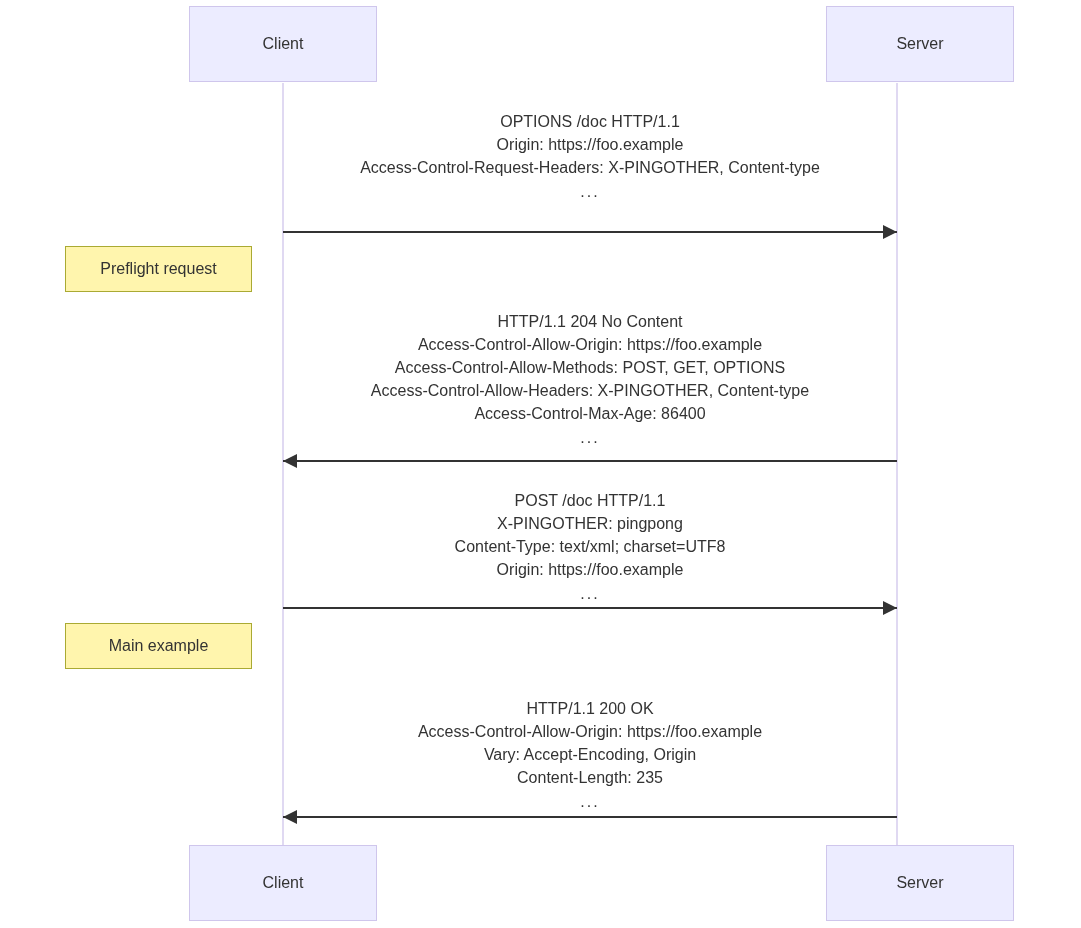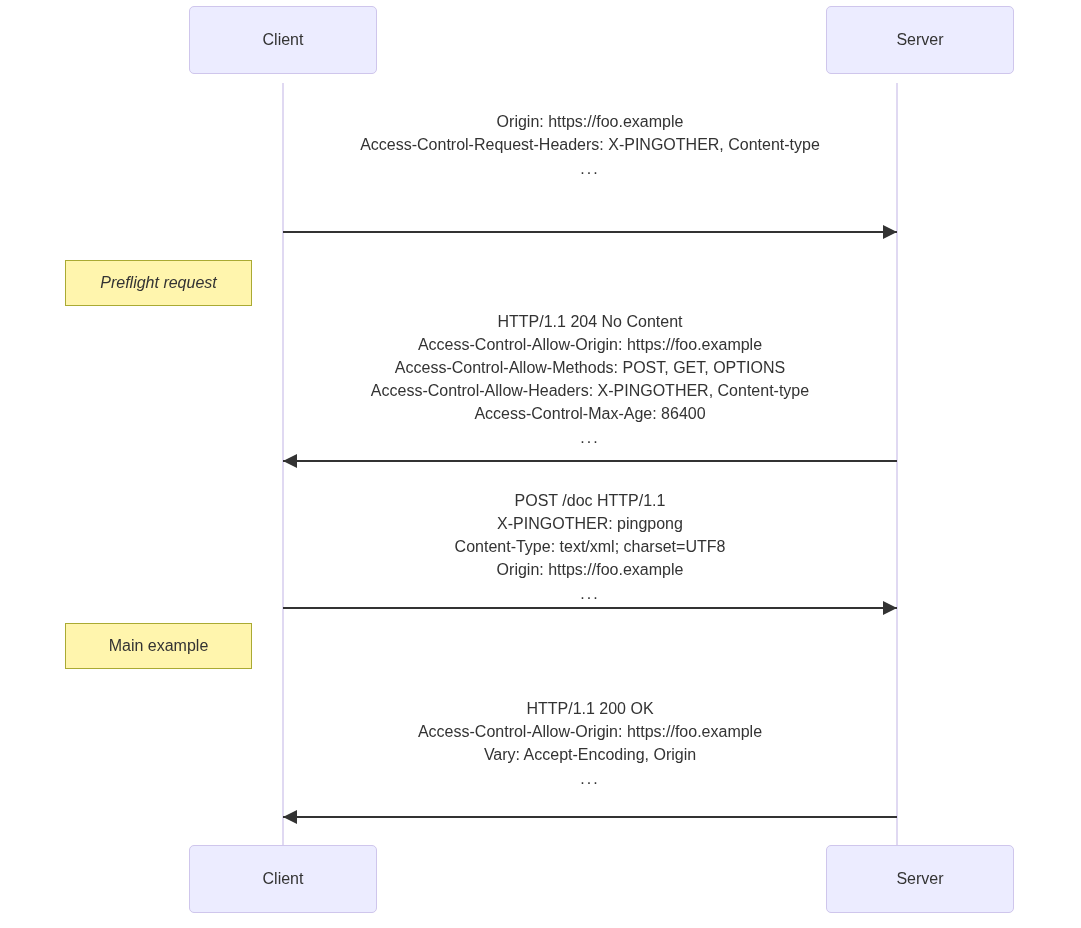--- a/index.html
+++ b/index.html
@@ -7,24 +7,24 @@
     position:relative;
     width:1081px;height:928px;
     background:#ffffff;
     font-family:"Liberation Sans","DejaVu Sans",sans-serif;
     color:#333333;
     overflow:hidden;
   }
   
   .actor{
     position:absolute;
-    width:188px;height:68px;
+    width:188px;height:76px;
     background:var(--actor-fill,#ECECFF);
     border:1px solid var(--actor-border,#CFC6EC);
-    border-radius:5px;
+    border-radius:0;
     display:flex;align-items:center;justify-content:center;
     font-size:16px;
     box-sizing:border-box;
     z-index:2;
   }
   .actor.client{left:189px;}
   .actor.server{left:826px;}
   .actor.top{top:6px;}
   .actor.bottom{top:845px;}
   
@@ -82,39 +82,40 @@
   .note{
     position:absolute;
     left:65px;width:187px;height:46px;
     background:var(--note-fill,#FFF5AD);
     border:1px solid var(--note-border,#AAAA33);
     display:flex;align-items:center;justify-content:center;
     font-size:16px;
     box-sizing:border-box;
     z-index:3;
   }
-  .note.preflight{top:260px;font-style:italic;}
+  .note.preflight{top:246px;}
   .note.main{top:623px;}
 </style>
 </head>
 <body>
 
 <div class="canvas">
 
   <div class="lifeline client"></div>
   <div class="lifeline server"></div>
 
   <div class="actor client top">
     <span>Client</span>
   </div>
   <div class="actor server top">
     <span>Server</span>
   </div>
 
   <div class="msg m1">
+    <div class="line">OPTIONS /doc HTTP/1.1</div>
     <div class="line">Origin: https://foo.example</div>
     <div class="line">Access-Control-Request-Headers: X-PINGOTHER, Content-type</div>
     <div class="line ellipsis">...</div>
   </div>
   <div class="arrow right a1"></div>
 
   <div class="note preflight">
     <span>Preflight request</span>
   </div>
 
@@ -138,20 +139,21 @@
   <div class="arrow right a3"></div>
 
   <div class="note main">
     <span>Main example</span>
   </div>
 
   <div class="msg m4">
     <div class="line">HTTP/1.1 200 OK</div>
     <div class="line">Access-Control-Allow-Origin: https://foo.example</div>
     <div class="line">Vary: Accept-Encoding, Origin</div>
+    <div class="line">Content-Length: 235</div>
     <div class="line ellipsis">...</div>
   </div>
   <div class="arrow left a4"></div>
 
   <div class="actor client bottom">
     <span>Client</span>
   </div>
   <div class="actor server bottom">
     <span>Server</span>
   </div>

